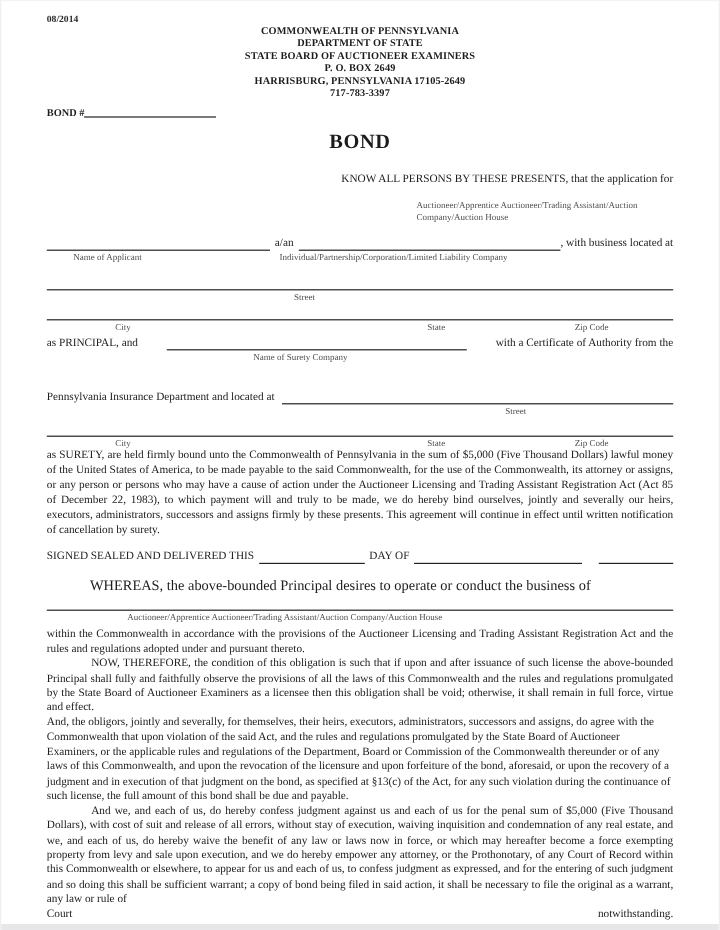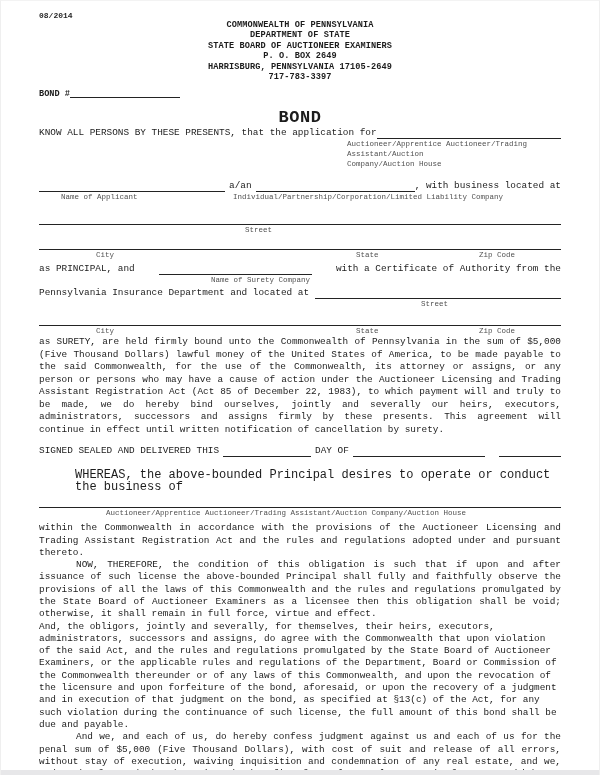--- a/index.html
+++ b/index.html
@@ -1,20 +1,20 @@
 <!DOCTYPE html>
 <html><head>
 <meta charset="utf-8">
 <style>
   * { margin:0; padding:0; box-sizing:border-box; }
   html,body { background:#ffffff; }
   .page {
     width:600px; height:775px; position:relative; margin:0;
     background:#ffffff; color:#1c1c1c; overflow:hidden;
-    font-family:Liberation Mono, monospace;
+    font-family:Liberation Serif, serif;
     border-left:1px solid #efefef; border-right:1px solid #efefef; border-top:1px solid #f3f3f3;
   }
   .content { padding:10px 38px 0 38px; }
 
   .revision { font-size:8px; font-weight:bold; color:#2a2a2a; }
 
   .agency { text-align:center; font-weight:bold; font-size:8.6px; line-height:10.4px; margin-top:0; letter-spacing:0.1px; }
 
   .bond-no-row { margin-top:7px; font-size:8.6px; font-weight:bold; display:flex; align-items:flex-start; }
   .bond-no-row .blank { width:110px; }
@@ -60,21 +60,21 @@
       <div>717-783-3397</div>
     </div>
 
     <div class="bond-no-row">
       <span class="txt">BOND #</span>
       <span class="blank"></span>
     </div>
 
     <div class="bond-title">BOND</div>
 
-    <div class="row" style="margin-top:0;">
+    <div class="row" style="margin-top:16px;flex-direction:column;">
       <span class="txt">KNOW ALL PERSONS BY THESE PRESENTS, that the application for</span>
       <span class="blank grow"></span>
     </div>
     <div class="type-caption">
       <div>Auctioneer/Apprentice Auctioneer/Trading Assistant/Auction</div>
       <div>Company/Auction House</div>
     </div>
 
     <div class="row" style="margin-top:11px;">
       <span class="blank" style="width:186px;"></span>
@@ -105,21 +105,21 @@
       <span class="txt">as PRINCIPAL, and</span>
       <span class="gap4"></span>
       <span class="blank grow"></span>
       <span class="gap4"></span>
       <span class="txt">with a Certificate of Authority from the</span>
     </div>
     <div class="caption-row">
       <span style="left:172px;">Name of Surety Company</span>
     </div>
 
-    <div class="row" style="margin-top:3px;">
+    <div class="row" style="margin-top:24px;">
       <span class="txt">Pennsylvania Insurance Department and located at</span>
       <span class="gap6"></span>
       <span class="blank grow"></span>
     </div>
     <div class="caption-row">
       <span style="left:382px;">Street</span>
     </div>
 
     <div class="rule" style="margin-top:17px;"></div>
     <div class="caption-row">

